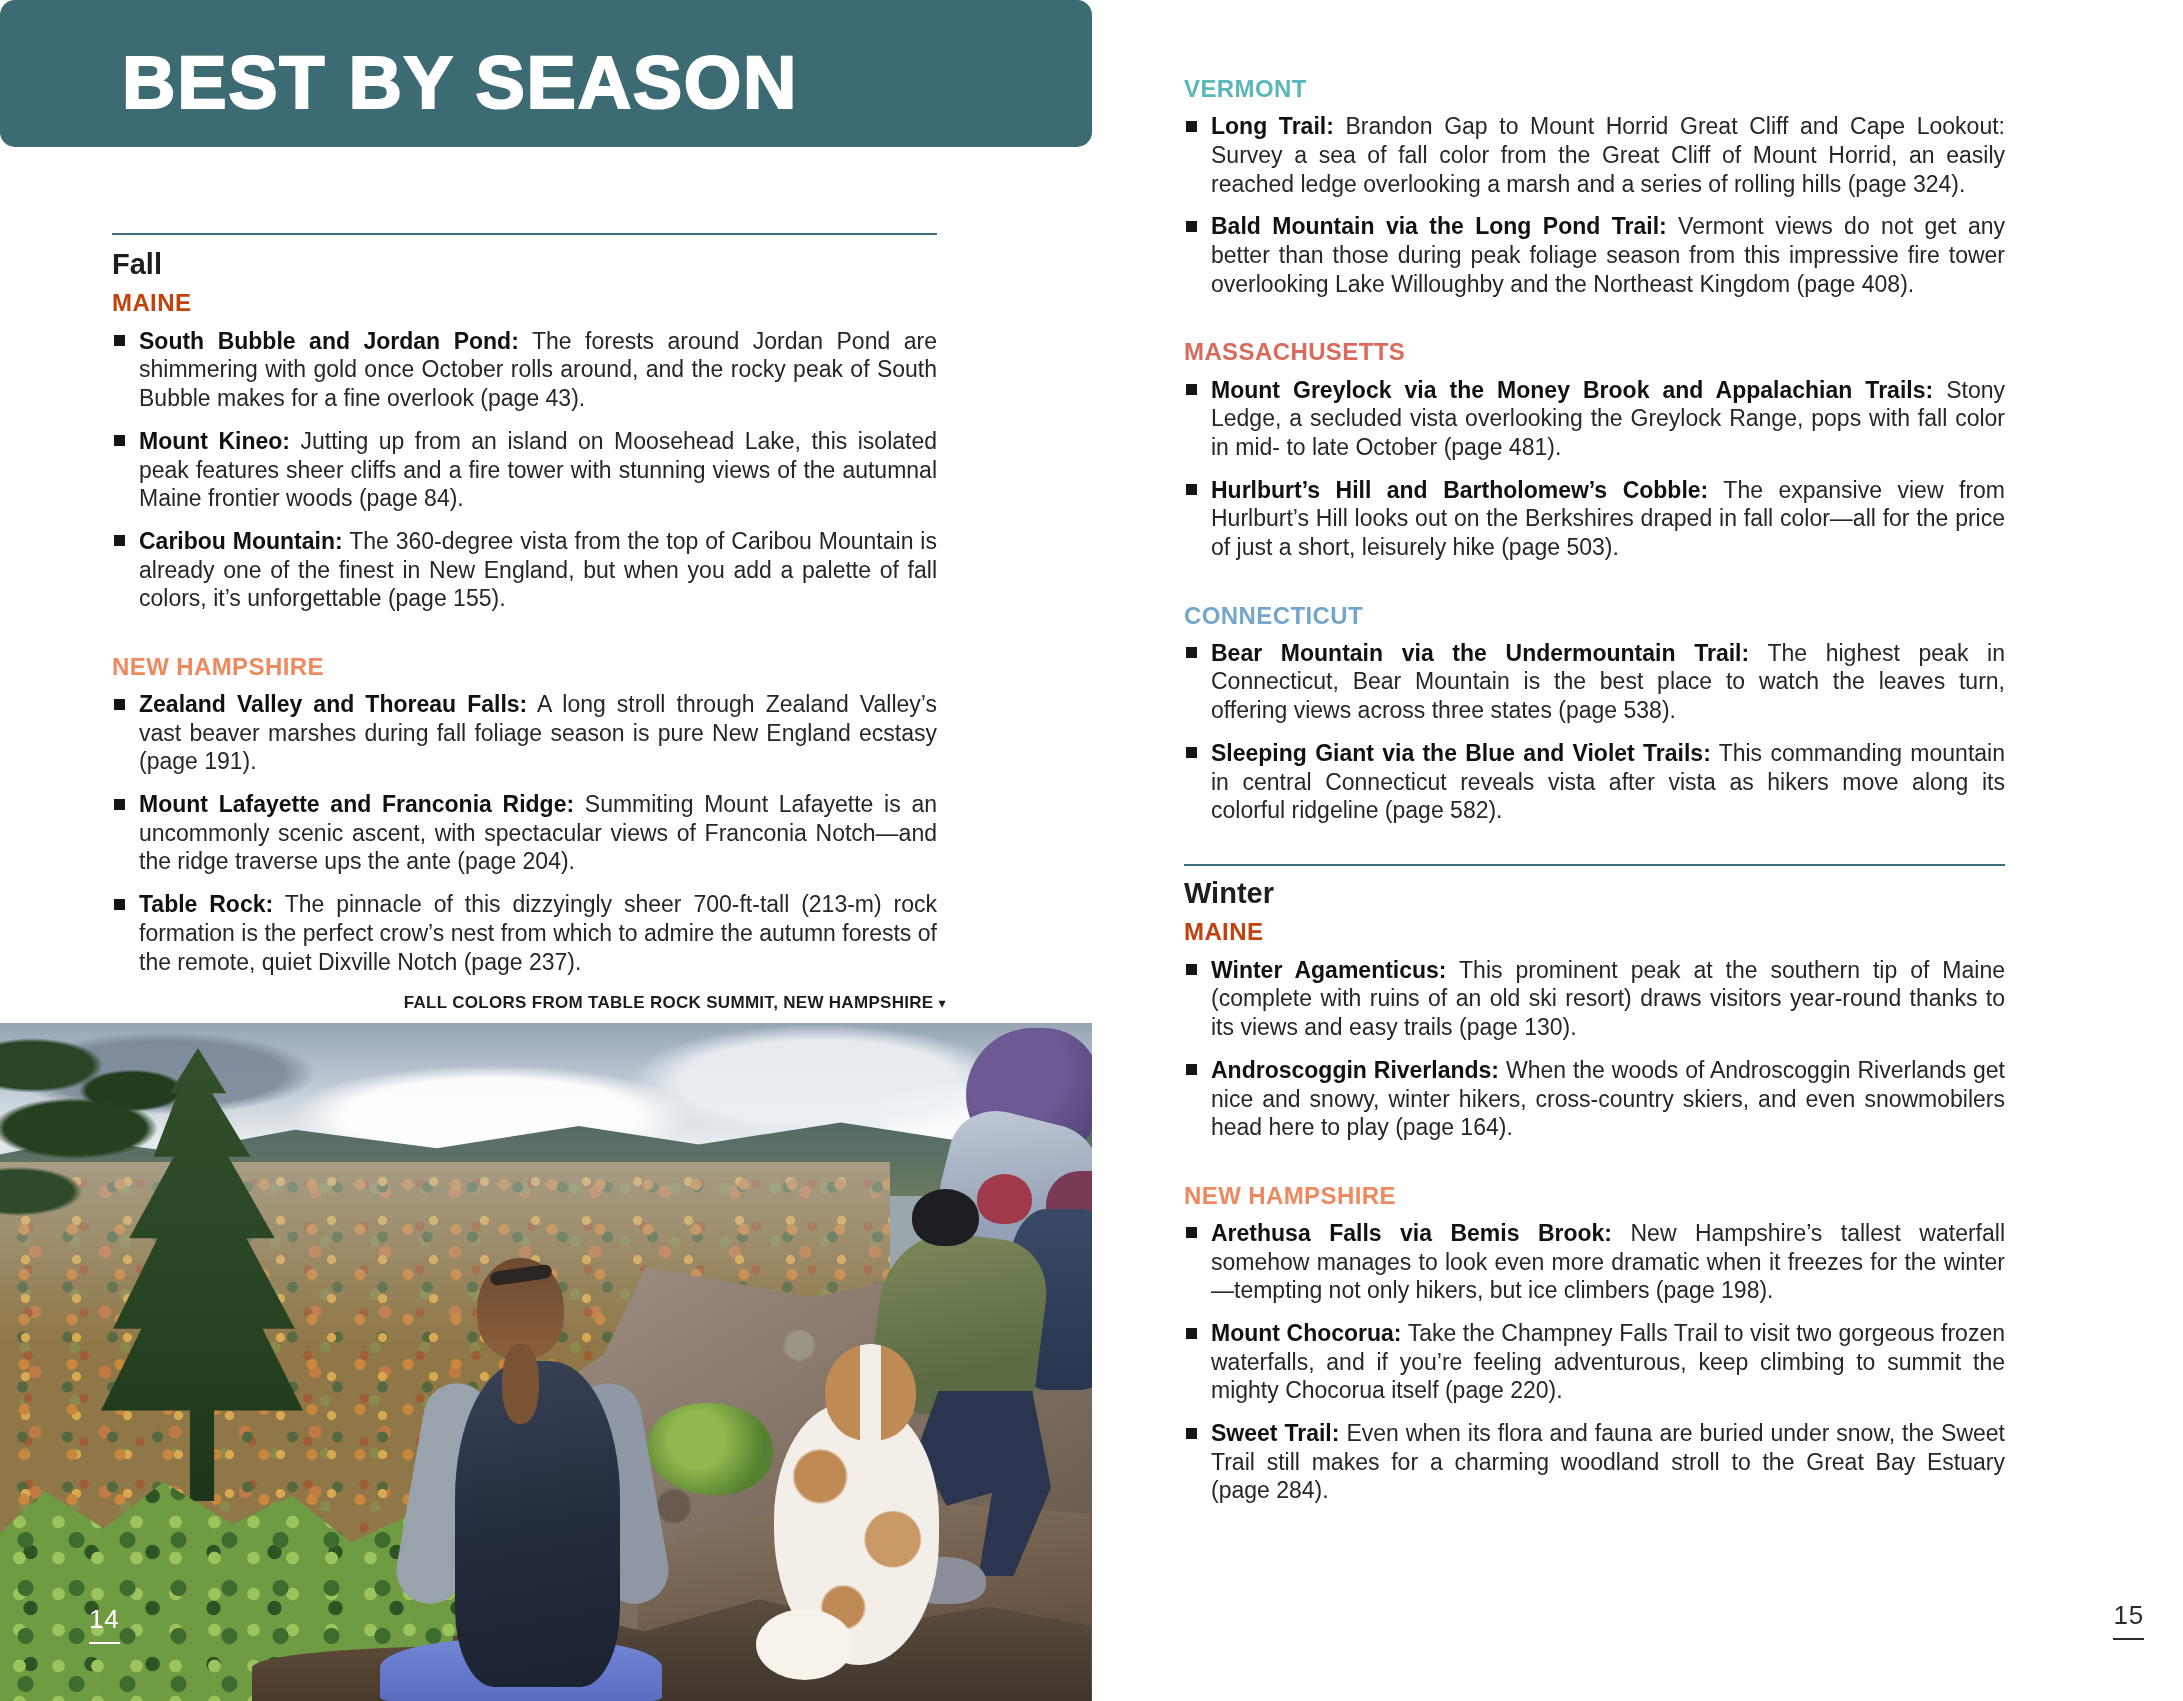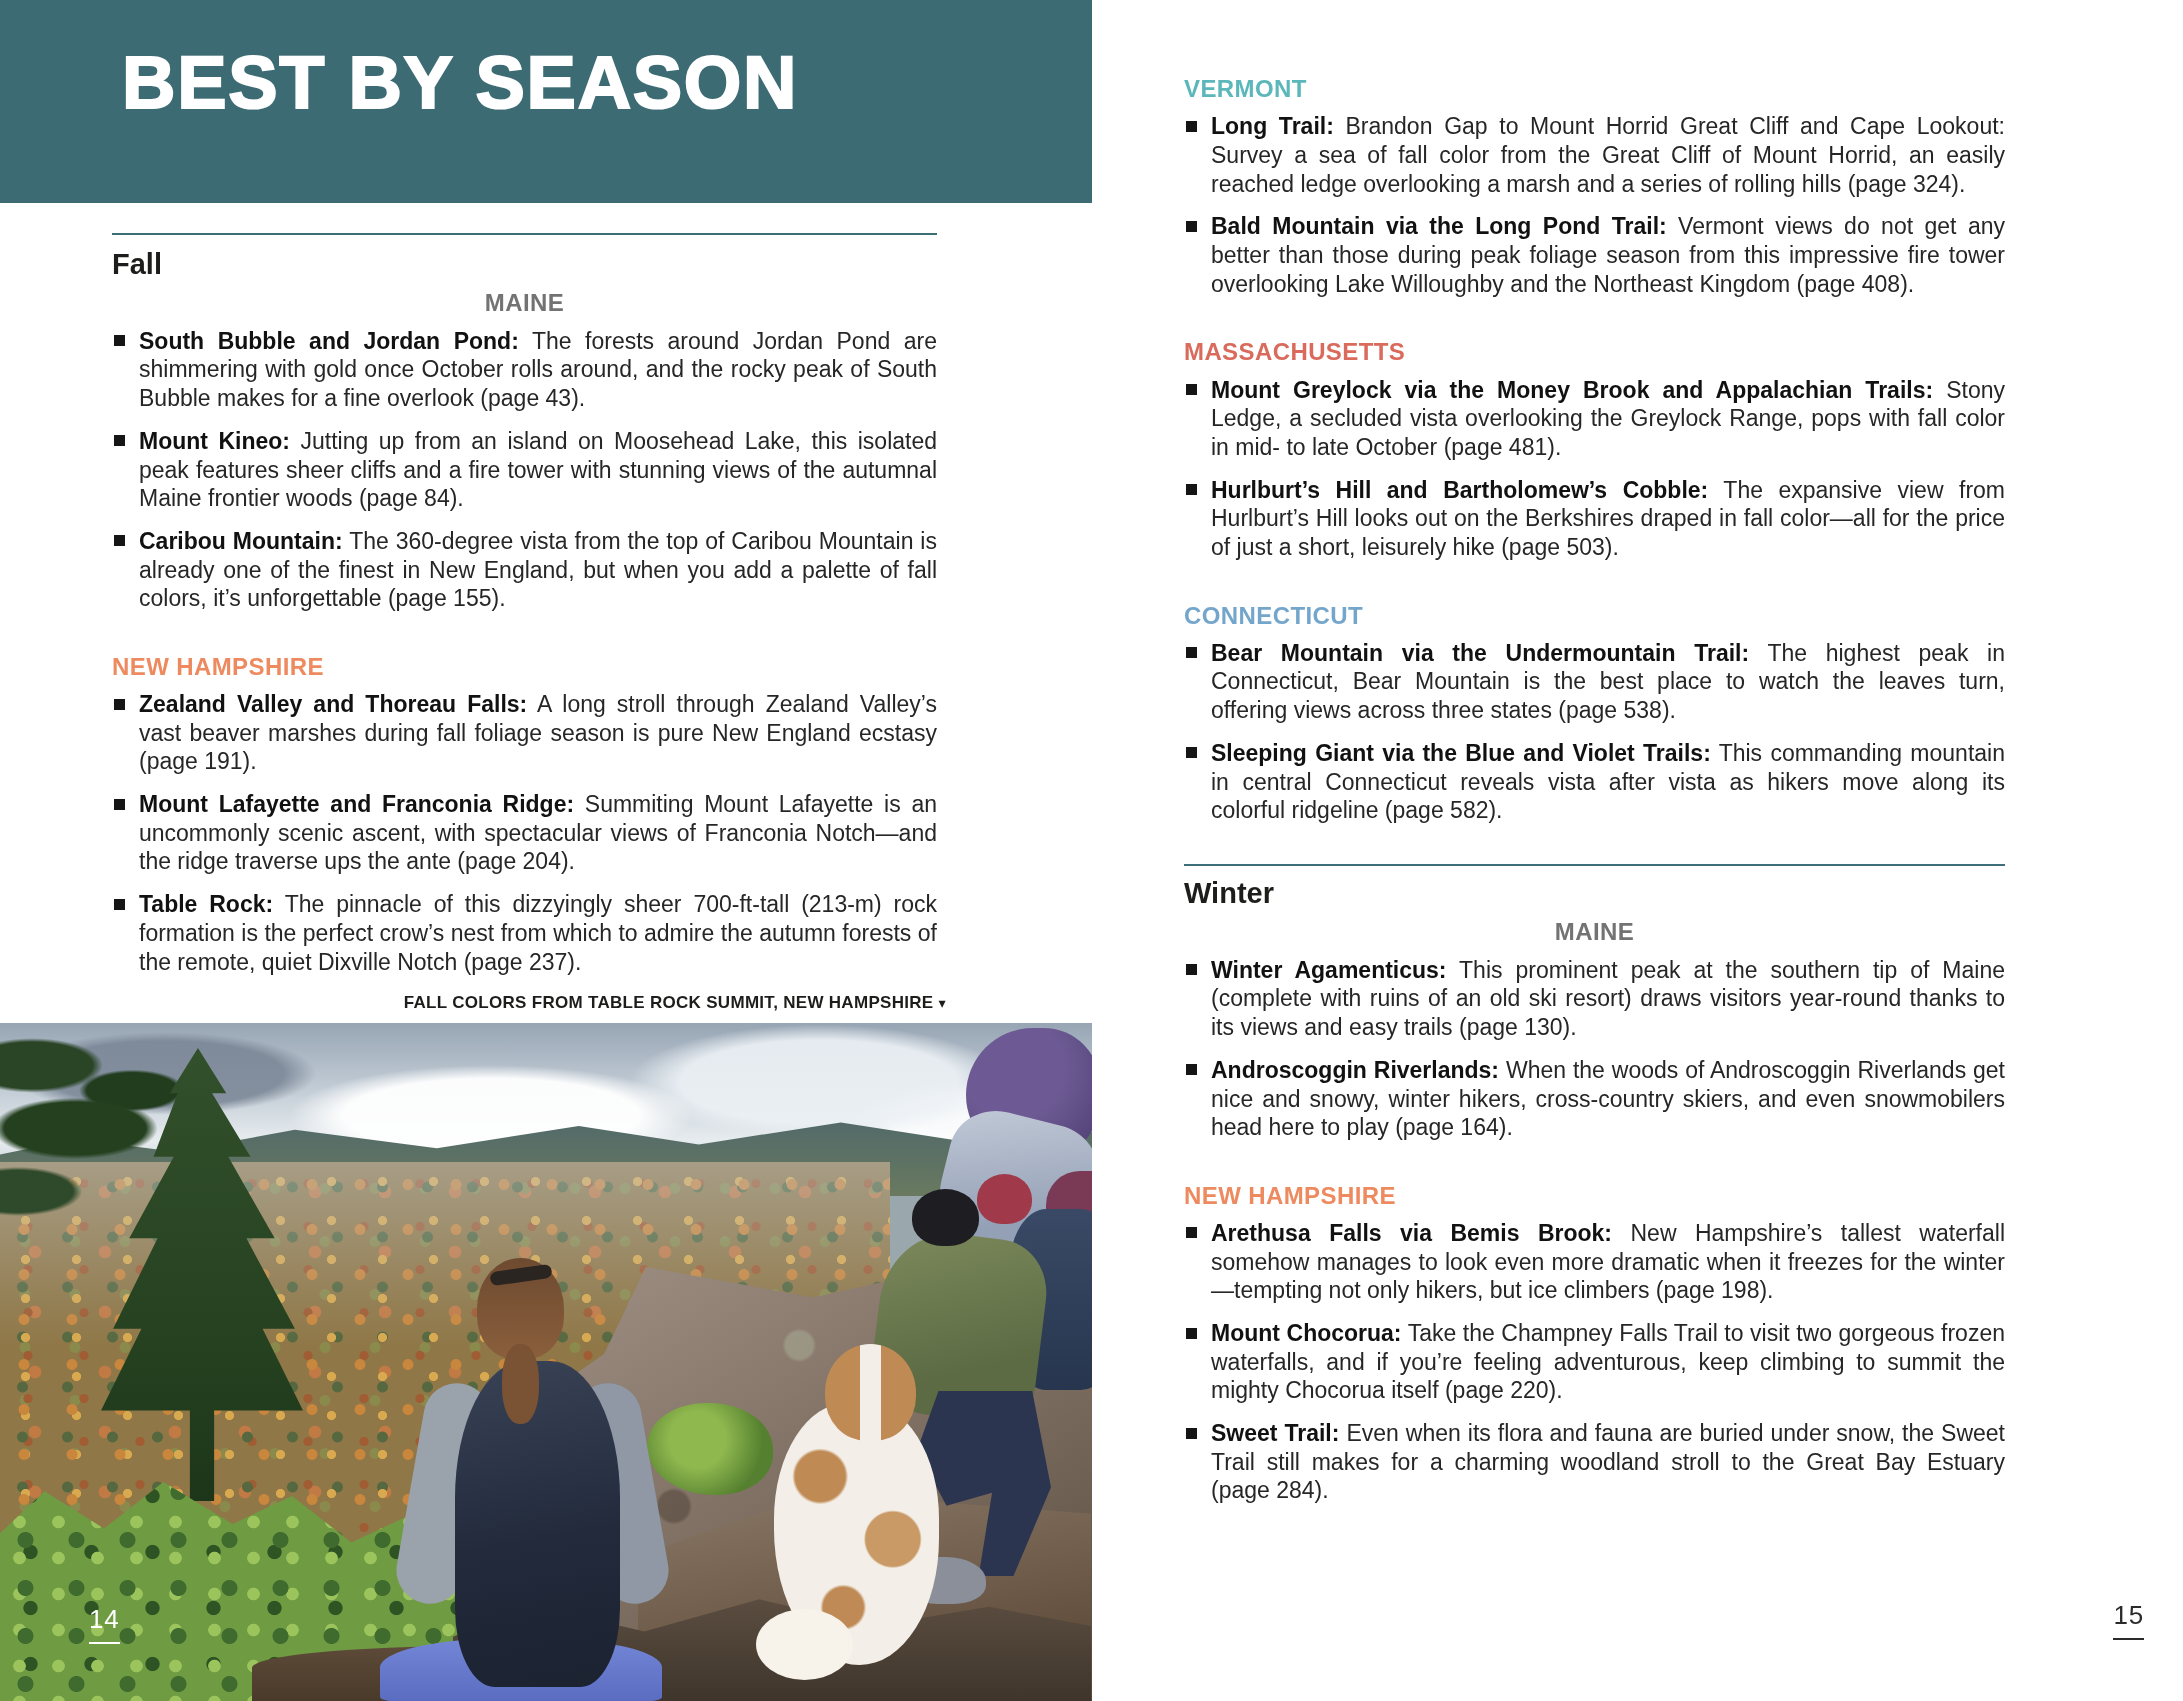--- a/index.html
+++ b/index.html
@@ -6,41 +6,41 @@
   html,body { width:2183px; height:1701px; }
   body {
     position:relative;
     background:#ffffff;
     font-family:"Liberation Sans","DejaVu Sans",sans-serif;
     color:#262626;
     overflow:hidden;
   }
 
   
-  .banner { position:absolute; left:0; top:0; width:1092px; height:203px; background:#3C6B74; }
+  .banner { position:absolute; left:0; top:0; width:1092px; height:147px; background:#3C6B74;border-radius:15px; }
   .banner-title {
     position:absolute; left:122px; top:40px;
     font-size:74px; font-weight:700; letter-spacing:1.7px; color:#ffffff;
     -webkit-text-stroke:2.1px #ffffff;
   }
 
   
   .col { position:absolute; font-size:23px; line-height:28.6px; }
   .col-left  { left:112px;  top:233px; width:825px; }
   .col-right { left:1184px; top:74px;  width:821px; }
 
   .rule { border-top:2.5px solid #3E6F79; }
   .rule-left { margin-bottom:11.8px; }
   .rule-winter { margin-top:39px; margin-bottom:10px; }
 
   h2.season { font-size:29px; line-height:35px; font-weight:700; color:#1d1d1b; margin:1.7px 0 3.4px 0; }
   h3.state  { font-size:24px; line-height:30px; font-weight:700; letter-spacing:0.4px; margin:39px 0 8.4px 0; }
   h3.first  { margin-top:0; }
   h3.tight  { margin-top:6.7px; }
-  .c-maine { color:#737373;text-align:center; }
+  .c-maine { color:#c2410c; }
   .c-nh    { color:#ED8A5F; }
   .c-vt    { color:#5BB7BA; }
   .c-ma    { color:#D96A5C; }
   .c-ct    { color:#74A6CC; }
 
   ul.trails { list-style:none; }
   ul.trails li {
     position:relative; padding-left:27px; margin-bottom:14.3px;
     text-align:justify;
   }

